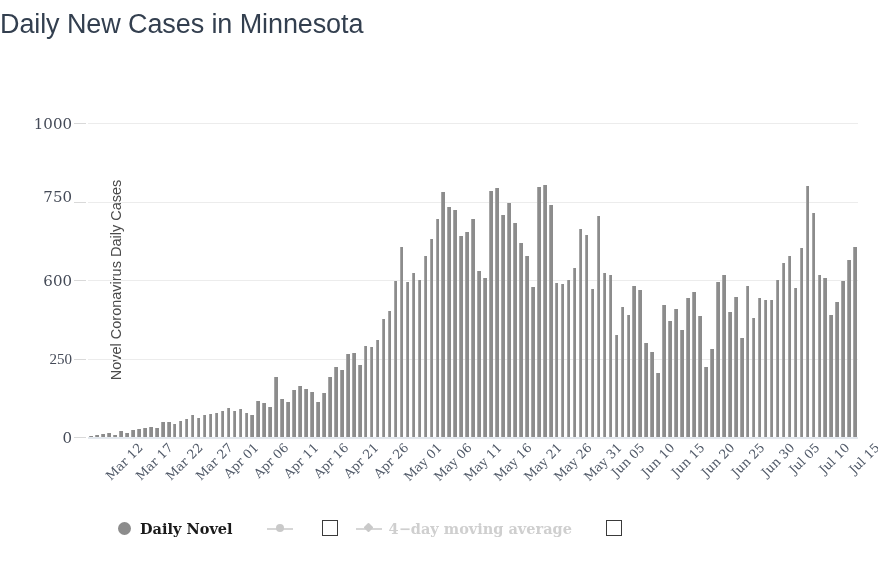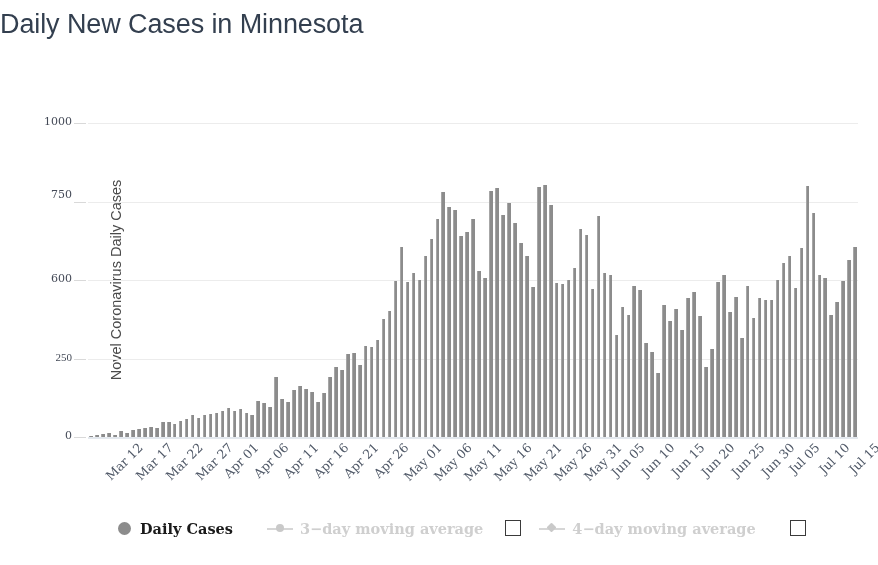--- a/index.html
+++ b/index.html
@@ -58,21 +58,21 @@
     left:0; width:770px; height:1px;
     background:#ececec;
   }
   .gridline.zero{ background:#e3e8ee; height:2px; }
   .ytick{
     position:absolute;
     right:786px;
     width:60px;
     text-align:right;
     font-family:"DejaVu Serif", serif;
-    font-size:11px;
+    font-size:15px;
     color:#444a57;
     transform:translateY(-8px);
   }
   .ytick-dash{
     position:absolute;
     width:12px;height:1px;background:#d9d9d9;
     left:-14px;
   }
   #y-axis-label{
     position:absolute;
@@ -366,28 +366,27 @@
       <div class="xtick" style="left: 657.574px;">Jun 30</div>
       <div class="xtick" style="left: 687.419px;">Jul 05</div>
       <div class="xtick" style="left: 717.264px;">Jul 10</div>
       <div class="xtick" style="left: 747.109px;">Jul 15</div>
     </div>
 
   <div id="legend">
 
     <div class="legend-item">
       <span class="legend-dot"></span>
-      <span class="legend-label">Daily Cases</span>
+      <span class="legend-label">Daily Novel</span>
     </div>
 
     <span class="lg-gap-a"></span>
 
     <div class="legend-item">
       <span class="legend-line"></span>
-      <span class="legend-label dim">3−day moving average</span>
     </div>
 
     <span class="lg-gap-b"></span>
     <span class="legend-checkbox"></span>
     <span class="lg-gap-c"></span>
 
     <div class="legend-item">
       <span class="legend-line diamond"></span>
       <span class="legend-label dim">4−day moving average</span>
     </div>

